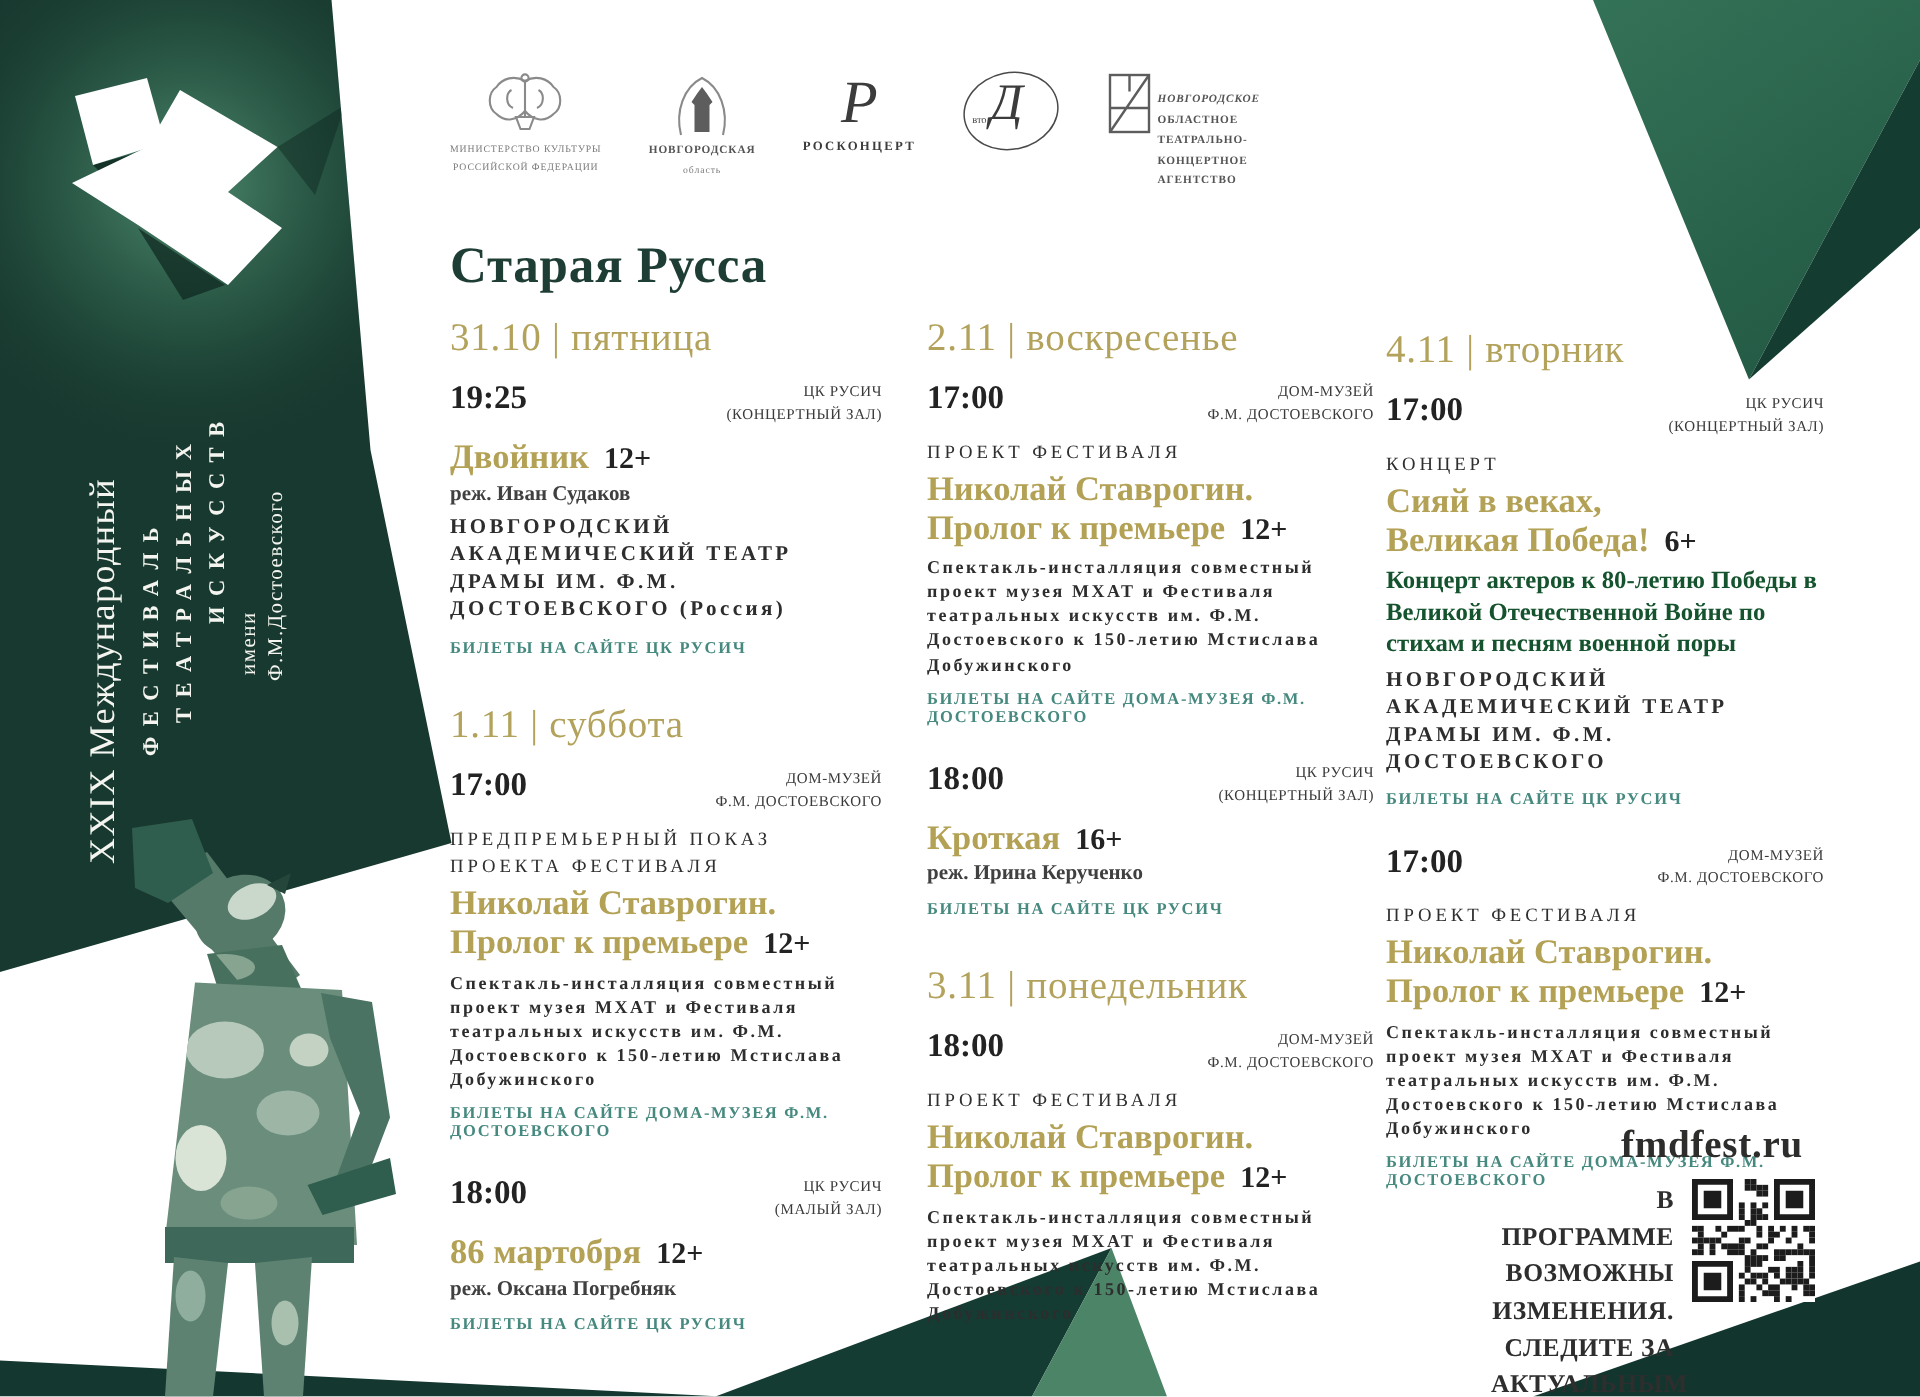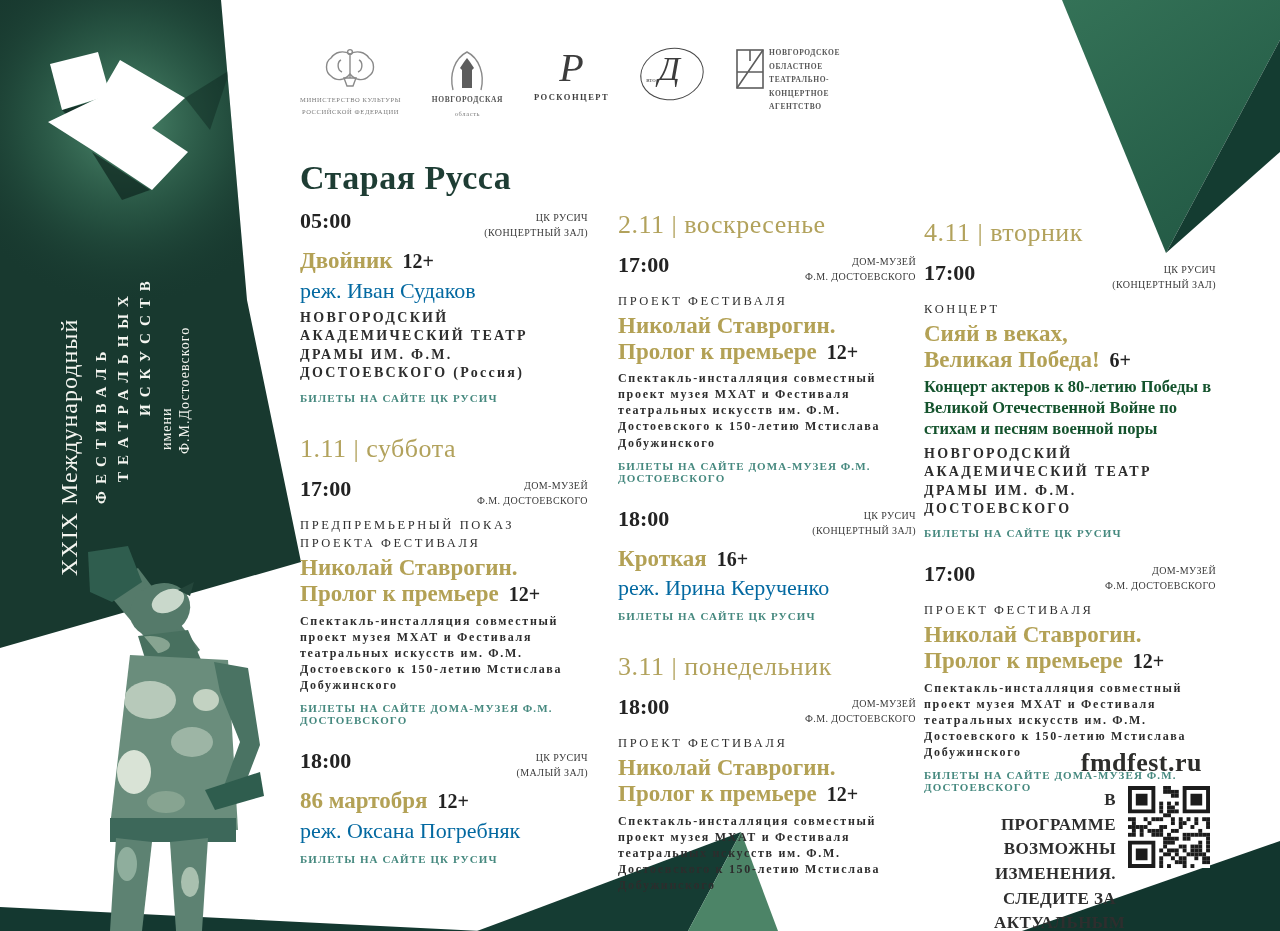--- a/index.html
+++ b/index.html
@@ -51,21 +51,21 @@
   .event{margin-bottom:24px;}
   .ev-head{display:flex;justify-content:space-between;align-items:flex-start;margin-bottom:8px;}
   .ev-time{font-size:22px;font-weight:bold;color:#232323;line-height:1;}
   .ev-venue{text-align:right;font-size:10px;letter-spacing:.4px;color:#3a3a3a;line-height:1.5;}
   .ev-venue span{display:block;}
   .ev-label{font-size:12.5px;letter-spacing:2.6px;line-height:1.5;color:#2f2f2f;margin:2px 0 1px;}
   .ev-title{margin:2px 0 2px;line-height:1.12;}
   .gold{color:#b3a155;font-weight:bold;font-size:23px;}
   .t-line{display:block;}
   .age{color:#232323;font-weight:bold;font-size:20px;margin-left:10px;}
-  .ev-director{font-size:22px;font-weight:400;margin-top:4px;color:#0369a1;}
+  .ev-director{font-size:14px;font-weight:700;margin-top:4px;color:#404040;}
   .ev-company{font-size:14px;font-weight:600;letter-spacing:2.3px;line-height:1.32;margin-top:5px;color:#2d2d2d;}
   .ev-desc{font-size:12px;font-weight:600;letter-spacing:1.7px;line-height:1.34;margin-top:6px;color:#2d2d2d;font-family:Liberation Serif, serif;}
   .ev-desc-big{font-size:16.5px;font-weight:bold;line-height:1.28;margin-top:4px;color:#14532d;}
   .ev-tickets{font-size:11px;font-weight:bold;letter-spacing:1.1px;color:#46897f;margin-top:9px;}
   .mt-lg{margin-top:30px;}
   .mt-md{margin-top:22px;}
 
   
   .footer{position:absolute;left:986px;top:748px;width:224px;}
   .site{font-size:26px;font-weight:bold;color:#2d2d2b;text-align:right;letter-spacing:.5px;padding-right:8px;}
@@ -197,37 +197,38 @@
   </div>
   <div class="logo">
     <div style="display:flex;align-items:flex-start;">
       <svg width="30" height="42" viewBox="0 0 30 42">
         <g fill="none" stroke="#5d5d5d" stroke-width="1.6">
           <rect x="2" y="2" width="26" height="38"></rect>
           <path d="M28,2 L2,40 M2,24 L28,24 M15,2 L15,13"></path>
         </g>
       </svg>
       <div style="margin-left:4px;text-align:left;">
-        <div class="cap b" style="margin-top:0;">НОВГОРОДСКОЕ</div>
+        <div class="cap b" style="margin-top:13px;font-style:italic;">НОВГОРОДСКОЕ</div>
         <div class="cap b">ОБЛАСТНОЕ</div>
         <div class="cap b">ТЕАТРАЛЬНО-</div>
         <div class="cap b">КОНЦЕРТНОЕ</div>
         <div class="cap b">АГЕНТСТВО</div>
       </div>
     </div>
   </div>
 </div>
 
 <h1 class="city-title">Старая Русса</h1>
 
 <div class="col col1">
+  <div class="date-header">31.10 | пятница</div>
 
   <div class="event">
     <div class="ev-head">
-      <div class="ev-time">05:00</div>
+      <div class="ev-time">19:25</div>
       <div class="ev-venue">
         <span>ЦК РУСИЧ</span>
         <span>(КОНЦЕРТНЫЙ ЗАЛ)</span>
       </div>
     </div>
     <div class="ev-title">
       <span class="gold">Двойник</span><span class="age">12+</span>
     </div>
     <div class="ev-director">реж. Иван Судаков</div>
     <div class="ev-company">НОВГОРОДСКИЙ АКАДЕМИЧЕСКИЙ ТЕАТР ДРАМЫ ИМ. Ф.М. ДОСТОЕВСКОГО (Россия)</div>

